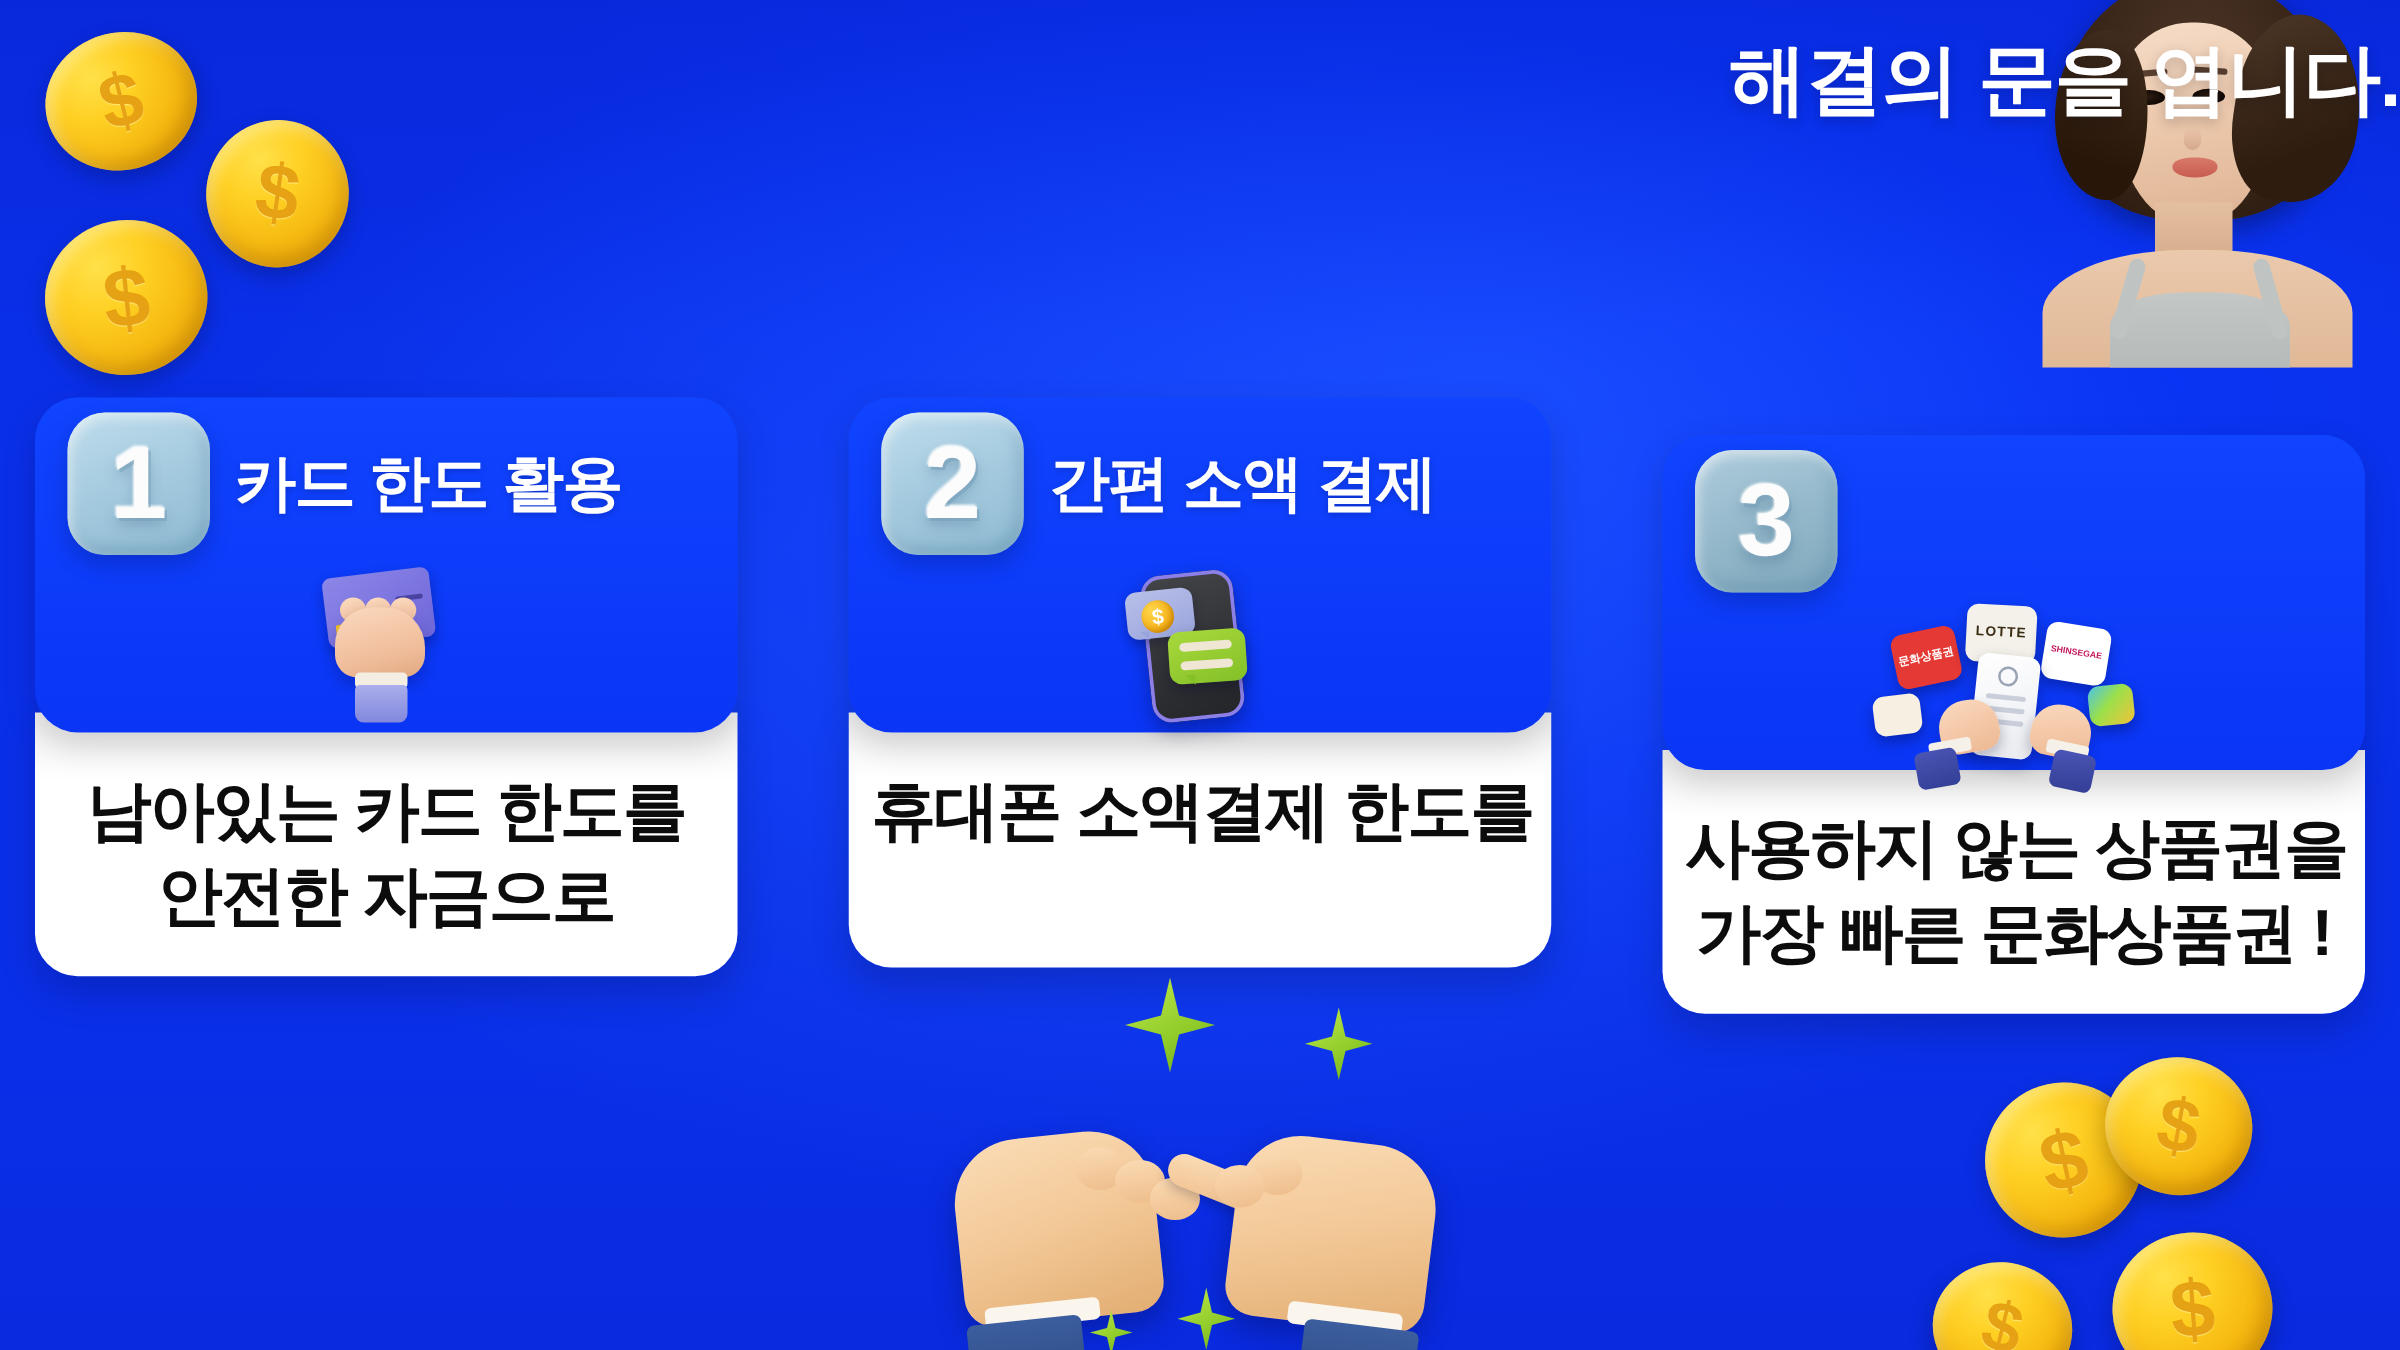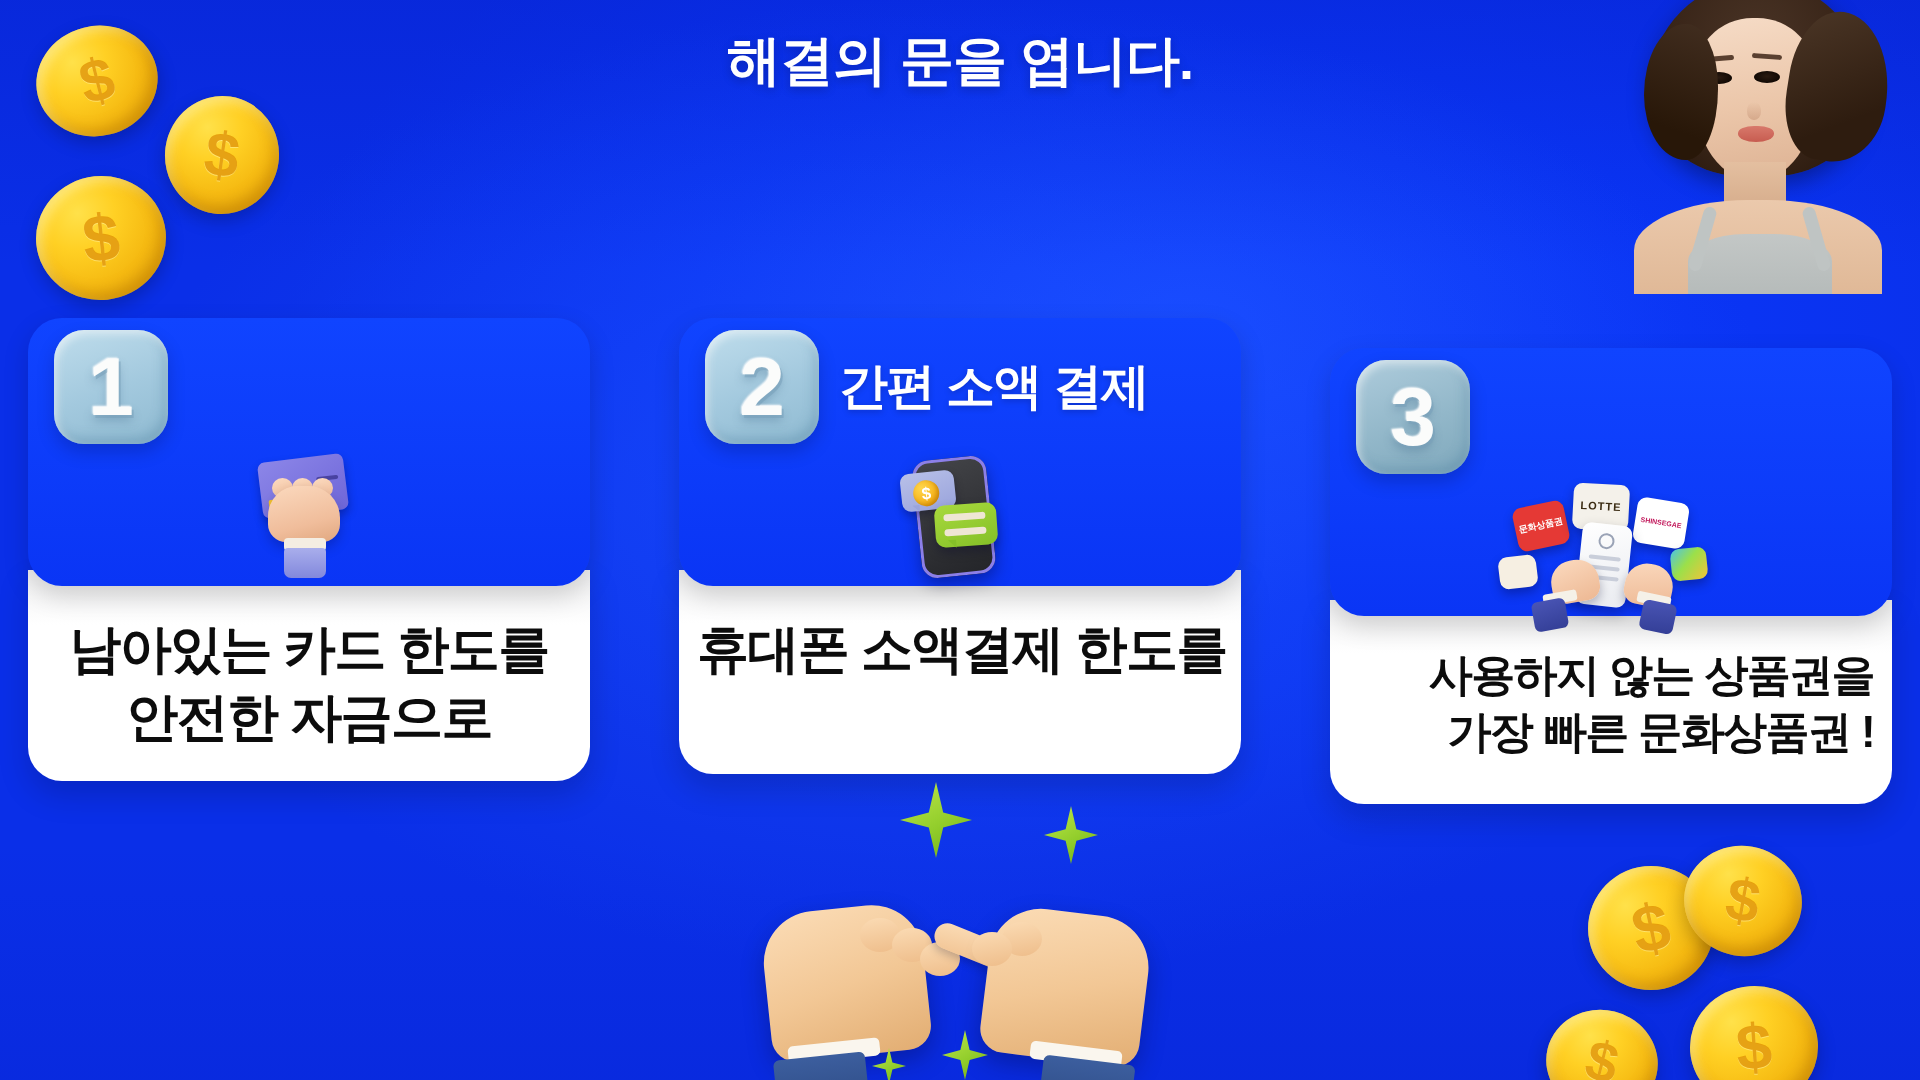--- a/index.html
+++ b/index.html
@@ -45,21 +45,21 @@
   }
 
   
   .headline{
     position:absolute; left:0; right:0; top:26px;
     text-align:center; color:#FFFFFF; z-index:6;
     font-weight:900; letter-spacing:-1px; line-height:1.12;
     text-shadow:0 3px 10px rgba(0,0,20,.22);
   }
   .headline .l1{ font-size:76px; display:block; }
-  .headline .l2{ font-size:54px; display:block; margin-top:4px; }
+  .headline .l2{ font-size:62px; display:block; margin-top:4px;text-align:right; }
 
   
   .woman{
     position:absolute; right:8px; top:-6px;
     width:320px; height:300px; z-index:4;
     overflow:hidden;
   }
   .w-hair{
     position:absolute; left:58px; top:-14px; width:215px; height:196px;
     background:radial-gradient(ellipse at 50% 35%, #4A3426 0%, #3A2619 55%, #241409 100%);
@@ -180,21 +180,21 @@
     border-radius:0 0 34px 34px;
     min-height:204px;
     padding:46px 18px 30px;
     text-align:center;
     box-shadow:0 14px 30px rgba(0,0,30,.18);
   }
   .card-body p{
     color:#0C0C0C; font-size:52px; font-weight:900;
     line-height:1.30; letter-spacing:-1.6px; white-space:nowrap;
   }
-  .card.c3 .card-body p{ font-size:44px;text-align:right; }
+  .card.c3 .card-body p{ font-size:52px; }
 
   
   .illu1{ position:relative; width:150px; height:130px; }
   .i1-card{
     position:absolute; left:26px; top:6px; width:86px; height:56px;
     background:linear-gradient(150deg,#8C86E8 0%, #6E66D8 100%);
     border-radius:7px; transform:rotate(-7deg);
     box-shadow:0 5px 10px rgba(0,0,40,.3);
   }
   .i1-card i{
@@ -412,20 +412,21 @@
   </div>
 
   <div class="cards">
 
     <div class="card c1">
       <div class="card-top">
         <div class="card-head">
           <div class="badge">
             <span>1</span>
           </div>
+          <div class="card-title">카드 한도 활용</div>
         </div>
         <div class="card-illu">
           <div class="illu1">
             <div class="i1-card">
                 <i></i>
                 <b></b>
               </div>
             <div class="i1-fing" style="left:38px;"></div>
             <div class="i1-fing" style="left:58px;"></div>
             <div class="i1-fing" style="left:78px;"></div>

